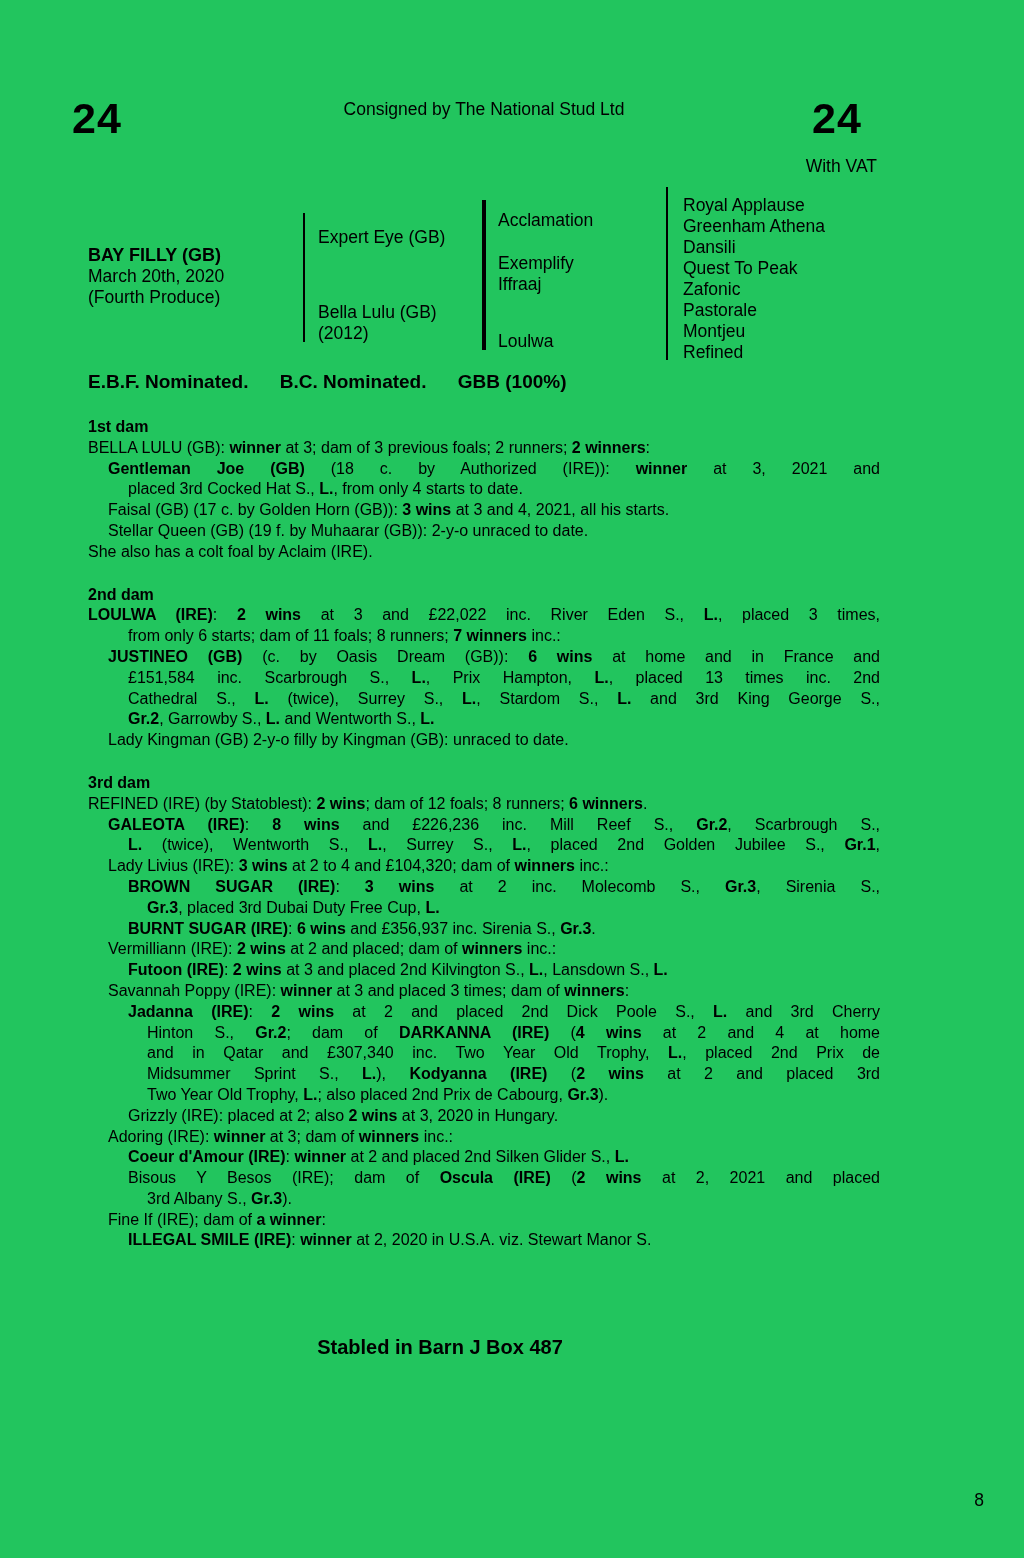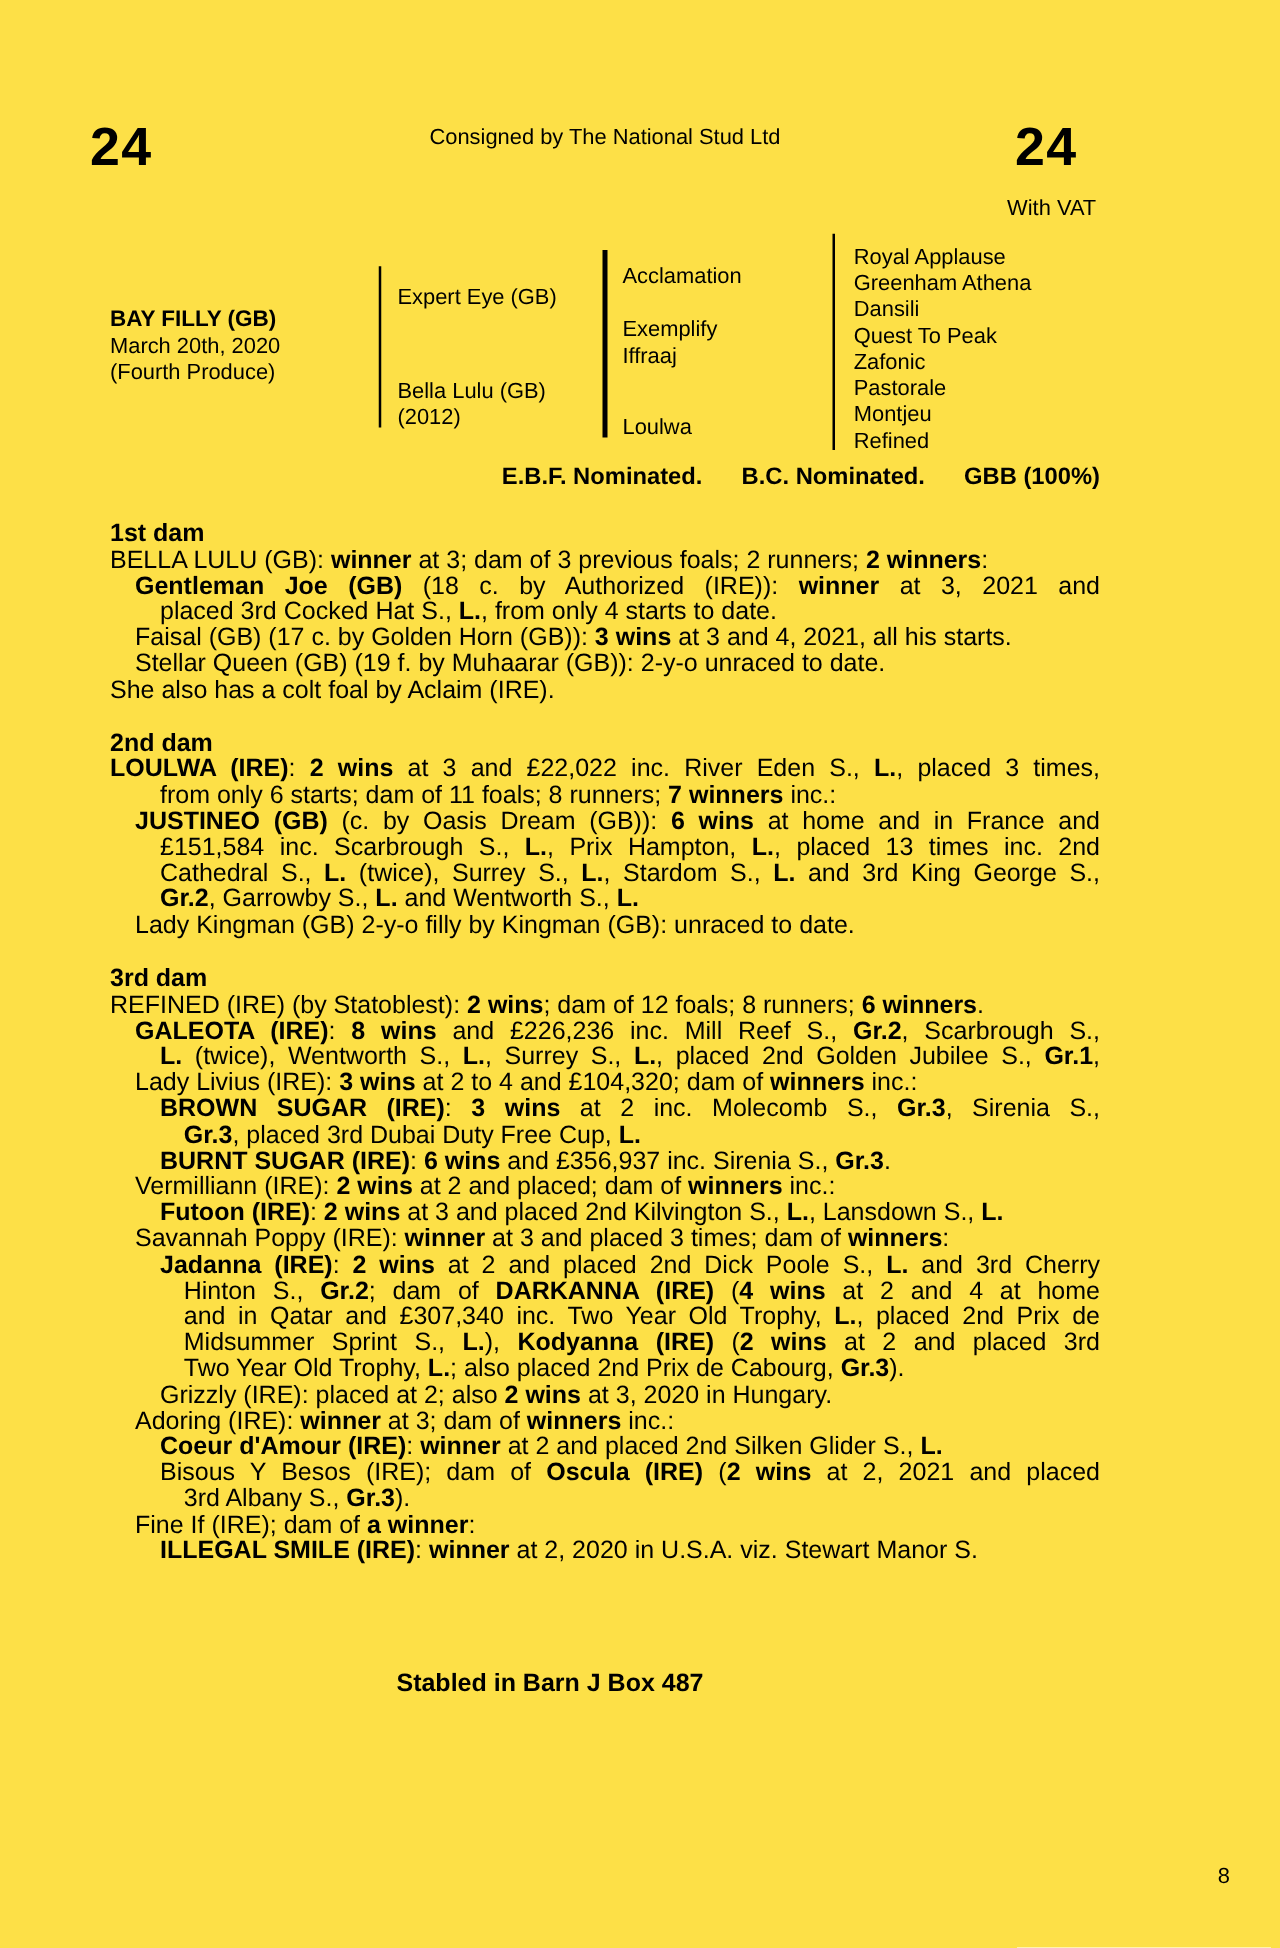--- a/index.html
+++ b/index.html
@@ -1,17 +1,17 @@
 <!DOCTYPE html>
 <html><head>
 <meta charset="utf-8">
 <style>
   html,body{margin:0;padding:0;background:#ffffff;}
   .page{
-    position:relative;width:1024px;height:1558px;background:#fde047;
+    position:relative;width:1024px;height:1558px;background:#22c55e;
     font-family:"Liberation Sans", sans-serif;color:#000000;overflow:hidden;
   }
   .b{font-weight:bold;}
   
   .lot{position:absolute;font-size:43px;font-weight:bold;line-height:1;letter-spacing:1px;}
   .lot-left{left:72px;top:97px;}
   .lot-right{left:812px;top:97px;}
   .consigned{position:absolute;left:88px;top:99px;width:792px;text-align:center;font-size:17.5px;}
   .vat{position:absolute;right:147px;top:156px;font-size:17.5px;}
   
@@ -21,24 +21,24 @@
   .ped .sire{position:absolute;left:230px;top:37px;}
   .ped .dam{position:absolute;left:230px;top:112px;line-height:21px;}
   .ped .gp{position:absolute;left:410px;}
   .gp0{top:20px;} .gp1{top:63px;} .gp2{top:84px;} .gp3{top:141px;}
   .ped .ggp-col{position:absolute;left:595px;top:5px;line-height:21px;}
   .rule{position:absolute;background:#000;}
   .ruleA{left:215px;top:23px;width:2px;height:129px;}
   .ruleB{left:394px;top:10px;width:4px;height:150px;}
   .ruleC{left:578px;top:-3px;width:2px;height:173px;}
   
-  .noms{position:absolute;left:88px;top:371px;width:792px;text-align:right;font-size:19px;font-weight:bold;}
+  .noms{position:absolute;left:88px;top:371px;width:792px;text-align:left;font-size:19px;font-weight:bold;}
   .noms span + span{margin-left:26px;}
   
-  .dams{position:absolute;left:88px;top:417px;width:792px;font-size:20px;}
+  .dams{position:absolute;left:88px;top:417px;width:792px;font-size:16px;}
   .dam-heading{font-weight:bold;line-height:20.8px;}
   .dam-section:not(:first-child) .dam-heading{margin-top:22px;}
   .tl{line-height:20.8px;}
   .i0{padding-left:0;}
   .i1{padding-left:20px;}
   .i2{padding-left:40px;}
   .i3{padding-left:59px;}
   .j{text-align:justify;text-align-last:justify;}
   
   .stabled{position:absolute;left:0;top:1336px;width:880px;text-align:center;font-size:20px;font-weight:bold;}

